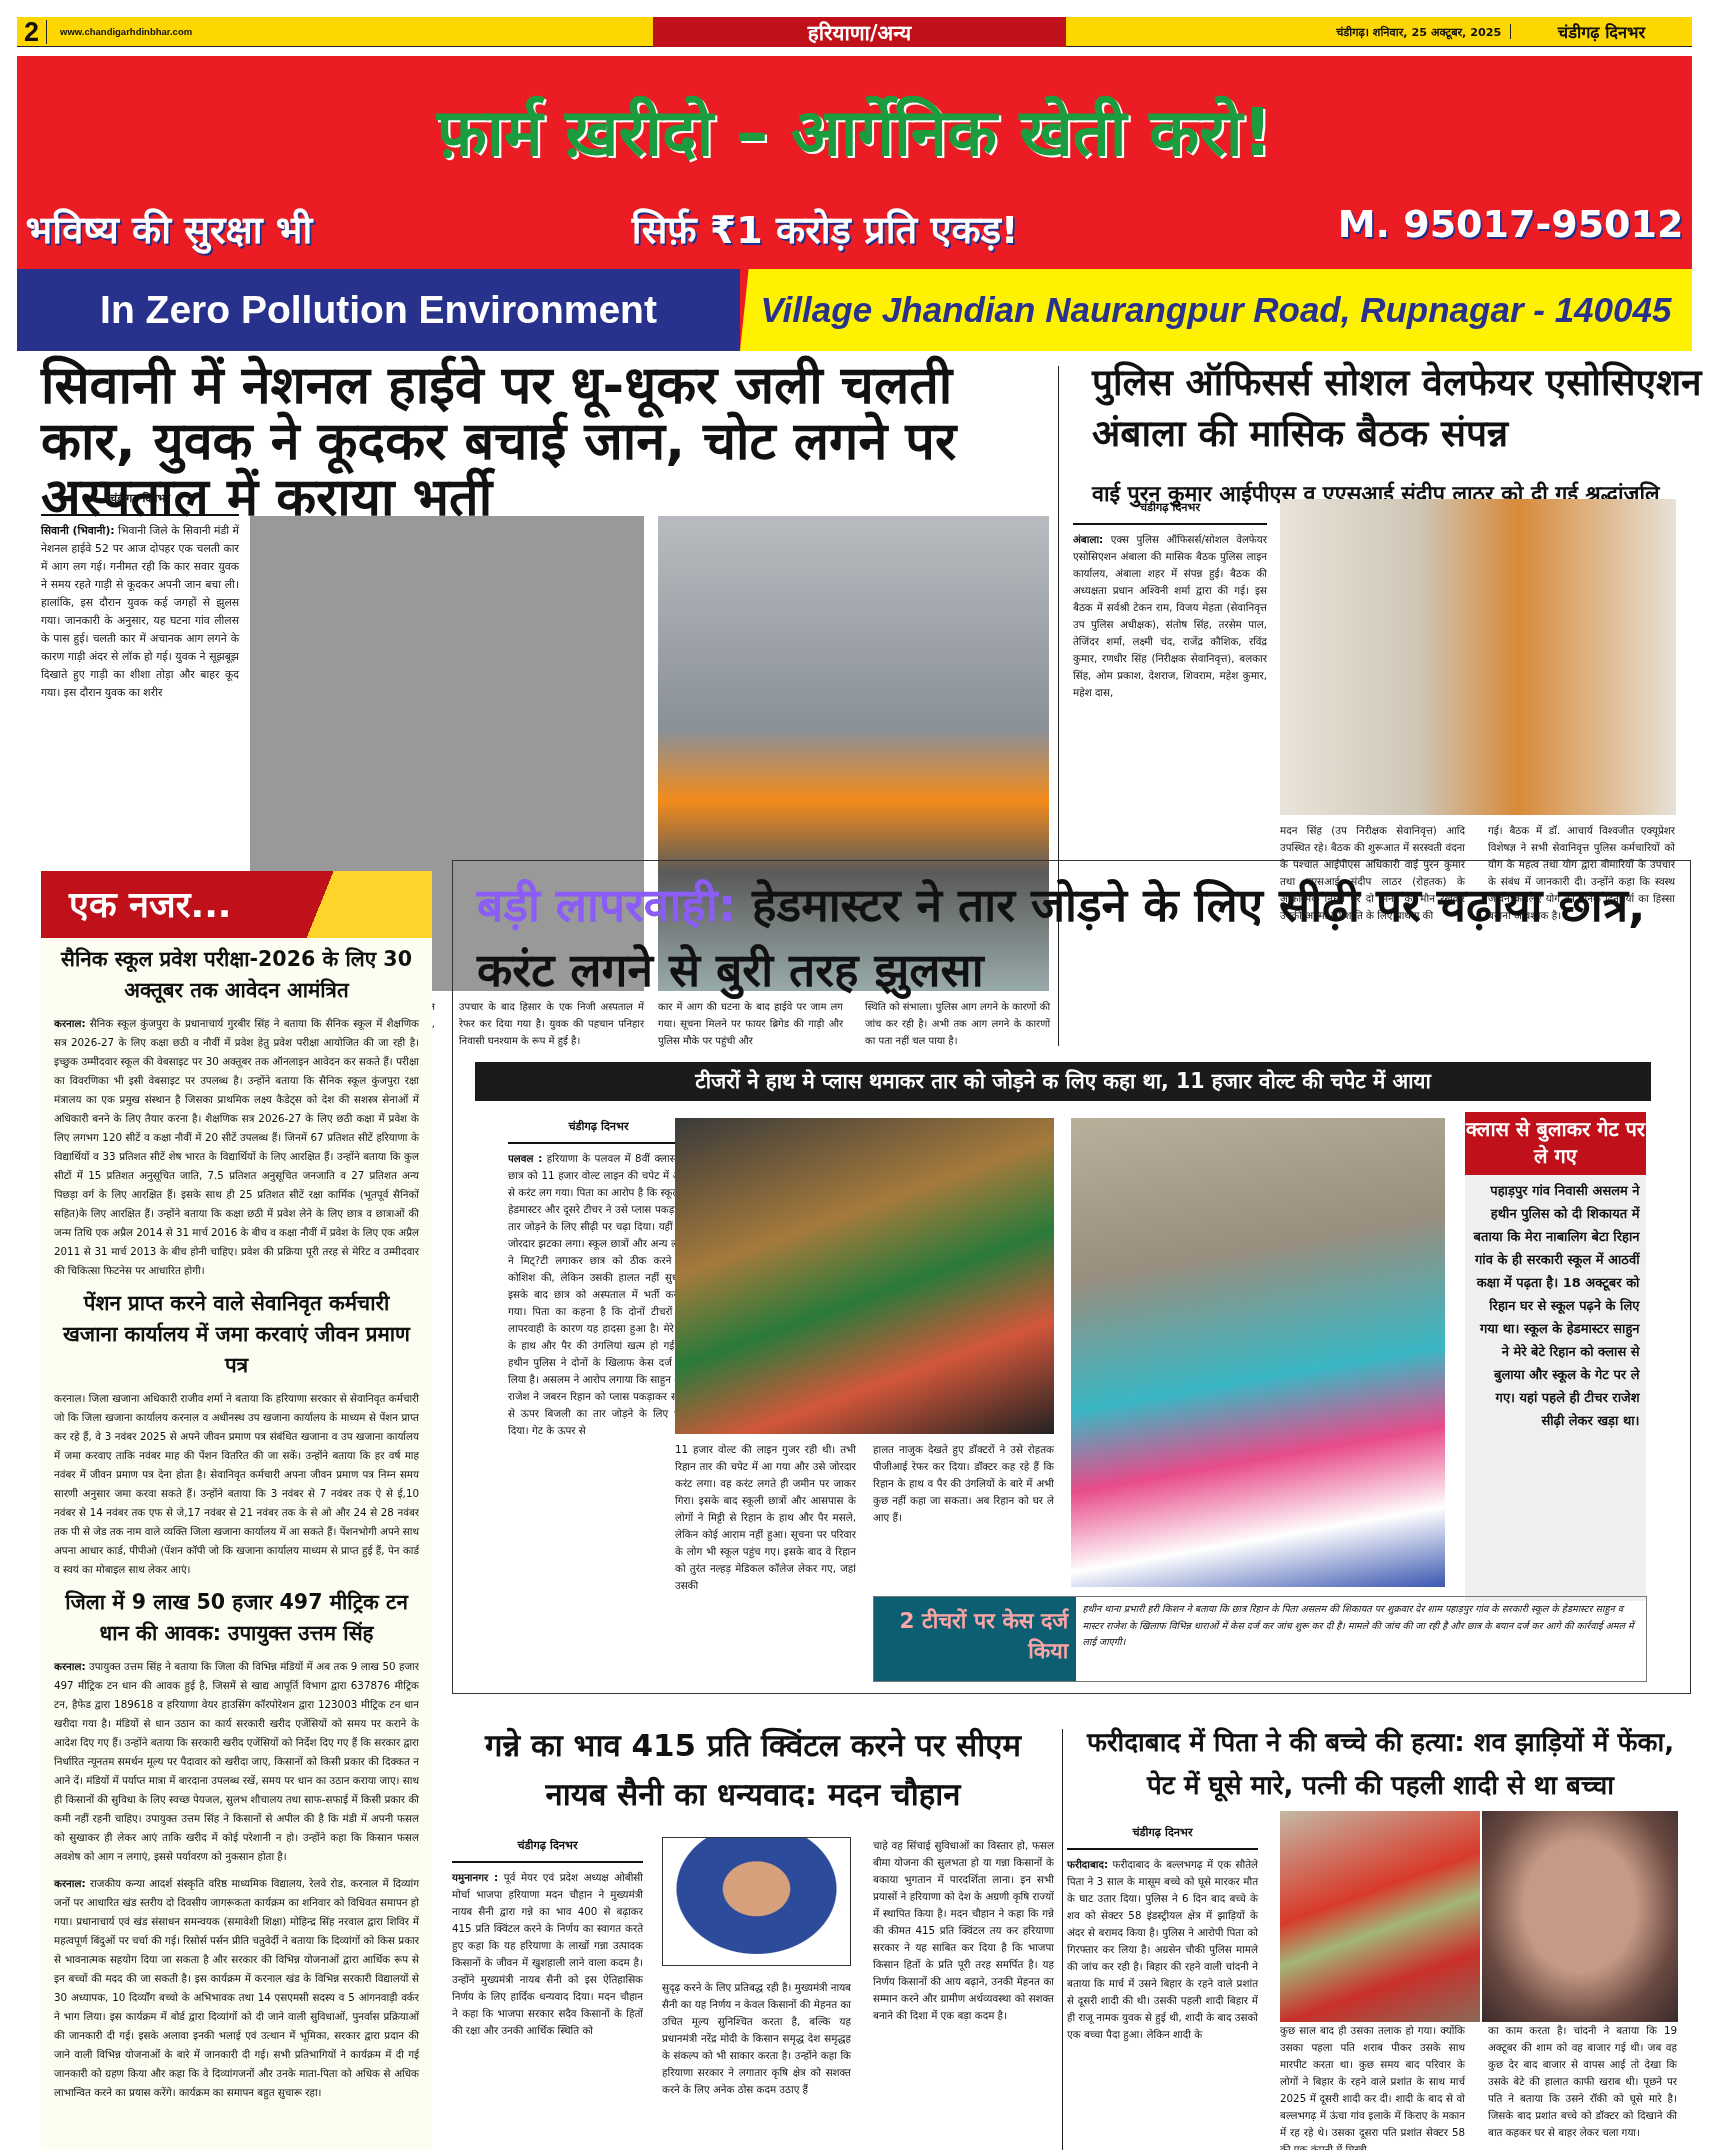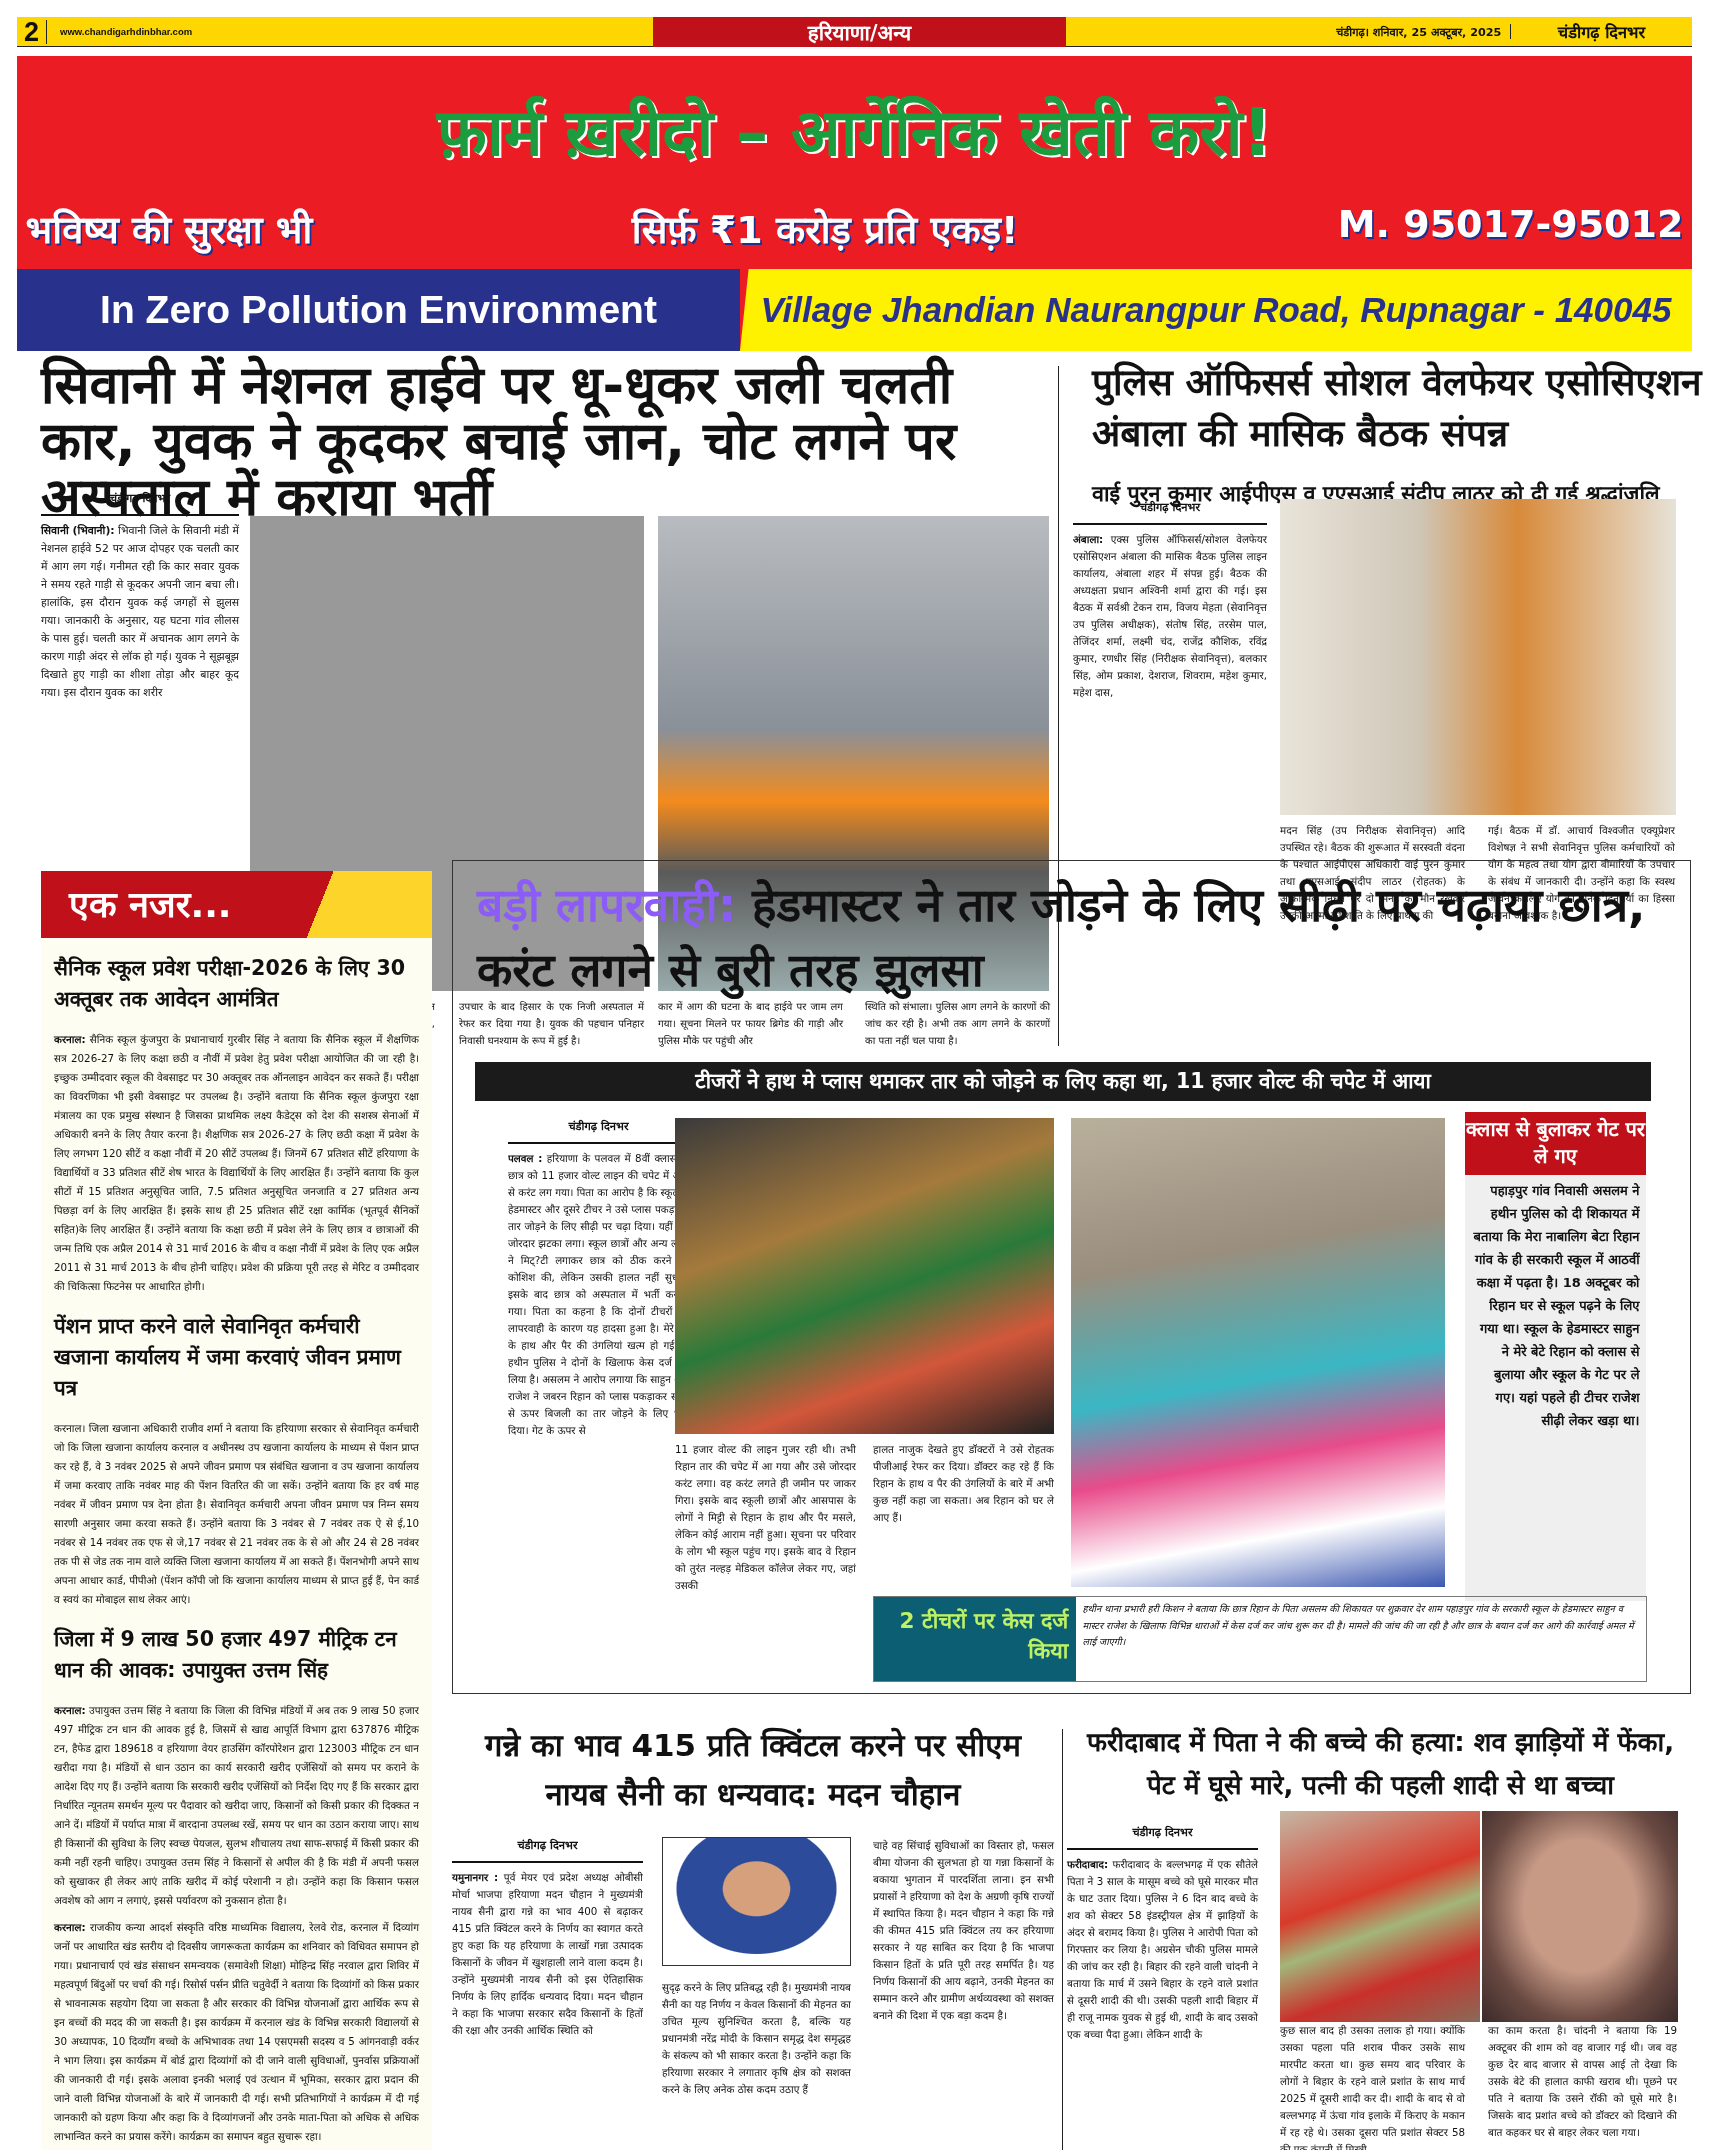--- a/index.html
+++ b/index.html
@@ -18,26 +18,26 @@
 .ad-blue{width:723px;background:#28318c;color:#fff;font:bold 39px "Liberation Sans",sans-serif;display:flex;align-items:center;justify-content:center}
 .ad-yel{flex:1;background:#fff200;color:#28318c;font:bold italic 35px "Liberation Sans",sans-serif;display:flex;align-items:center;justify-content:center;clip-path:polygon(8.6px 0,100% 0,100% 100%,0 100%)}
 .h1{font:bold 43px "DejaVu Sans",sans-serif;line-height:60px}
 .byline{font:bold 11.2px "DejaVu Sans",sans-serif;text-align:center;padding-bottom:8.6px;border-bottom:2.2px solid #111;margin-bottom:6px}
 .body{font:10.8px/18px "DejaVu Sans",sans-serif;text-align:justify}
 .body b{font-weight:bold}
 .photo{background:#999}
 .vline{background:#222;width:1.3px}
 .sidebar{left:41px;top:871px;width:391px;height:1346px;background:#fdfdf2}
 .ek{height:67px;background:linear-gradient(112deg,#c0101a 0 70%,#fcd42a 70%);color:#fff;font:bold 36px "DejaVu Sans",sans-serif;padding-left:28px;line-height:67px}
-.sh{font:bold 20.6px "DejaVu Sans",sans-serif;text-align:left;line-height:31px;margin:15px 13px}
+.sh{font:bold 20.6px "DejaVu Sans",sans-serif;text-align:center;line-height:31px;margin:6px 13px}
 .sb{font:10.3px/19px "DejaVu Sans",sans-serif;text-align:justify;margin:8px 13px}
 .blackbar{background:#1b1b1b;color:#fff;font:bold 20.6px "DejaVu Sans",sans-serif;text-align:center}
 .redbox{background:#c0101a;color:#fff;font:bold 20px "DejaVu Sans",sans-serif;text-align:center;line-height:27px}
 .greybox{background:#efefef;font:bold 13px/23px "DejaVu Sans",sans-serif;text-align:right;padding:4.3px 6.5px}
-.tealbox{background:#0c5f72;color:#bef264;font:bold 26px "DejaVu Sans",sans-serif;text-align:right;padding:8.6px 7.7px;line-height:39px}
+.tealbox{background:#0c5f72;color:#fca5a5;font:bold 26px "DejaVu Sans",sans-serif;text-align:right;padding:8.6px 7.7px;line-height:39px}
 .italic{font:italic 10.3px/20px "DejaVu Sans",sans-serif}
 </style>
 </head>
 <body>
 
 <div class="abs topbar">
   <div class="pgnum">2</div>
   <div class="site">www.chandigarhdinbhar.com</div>
   <div class="section">हरियाणा/अन्य</div>
   <div class="dateline">चंडीगढ़। शनिवार, 25 अक्टूबर, 2025</div>

